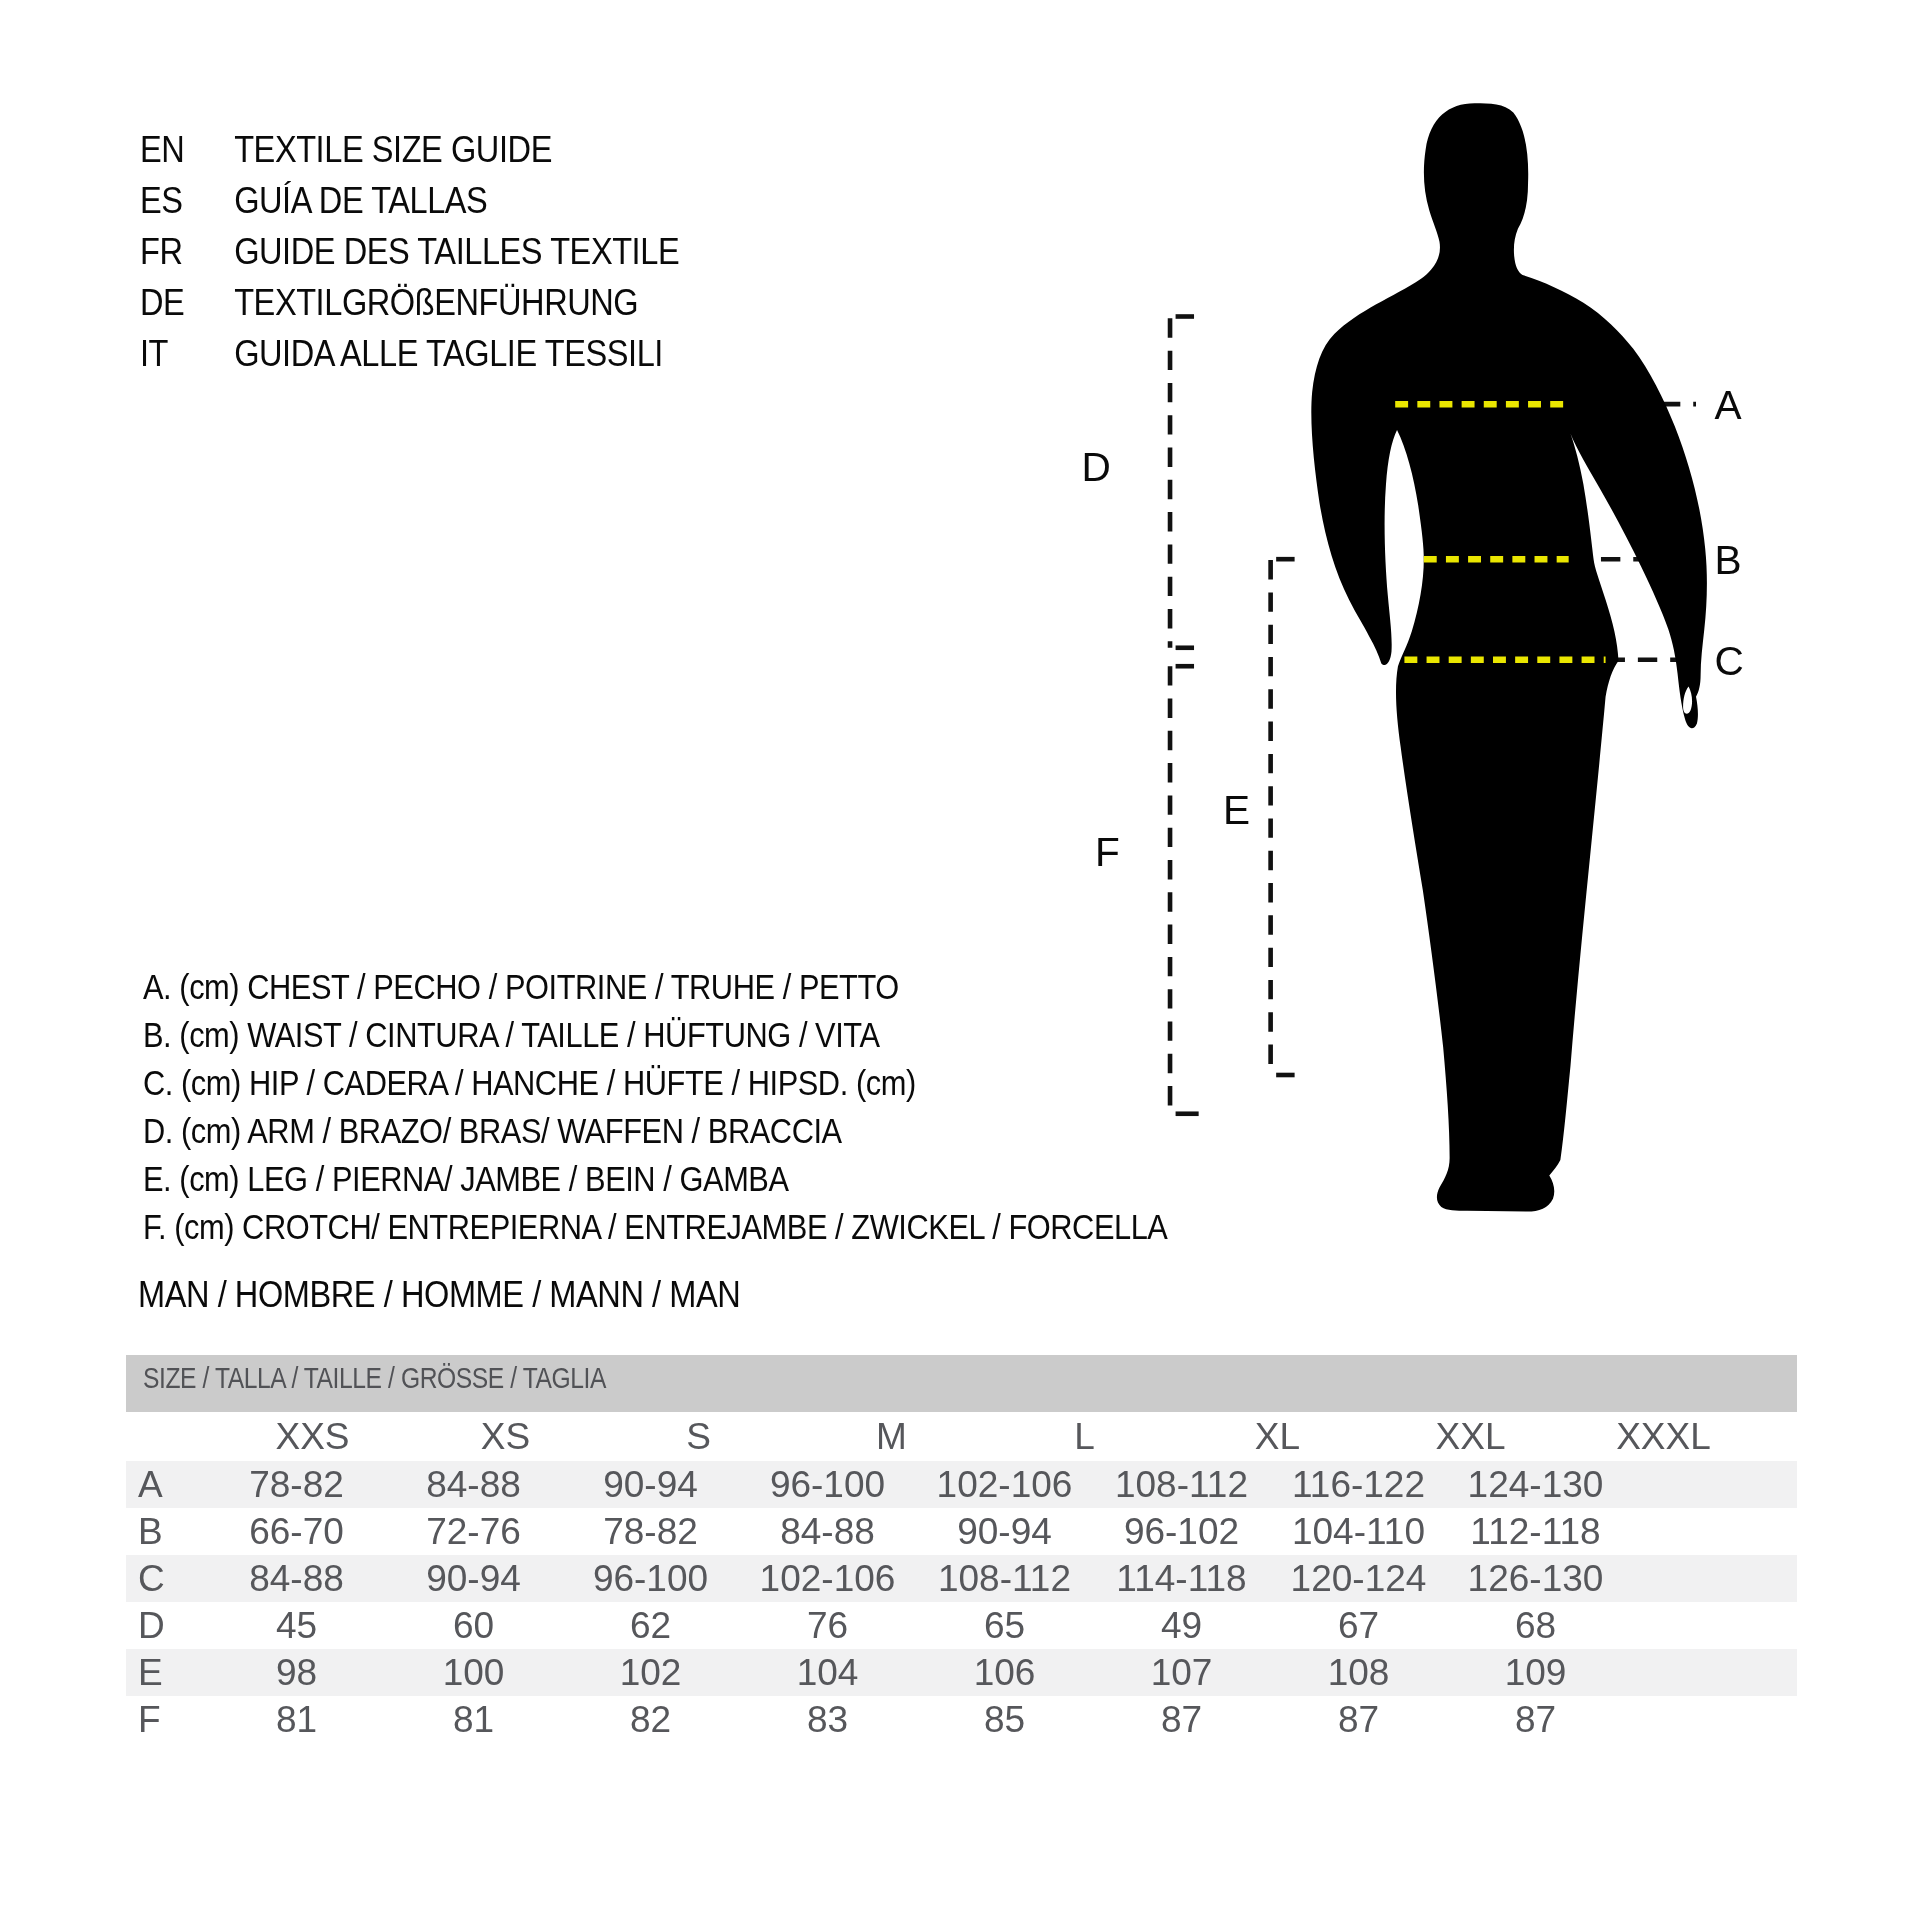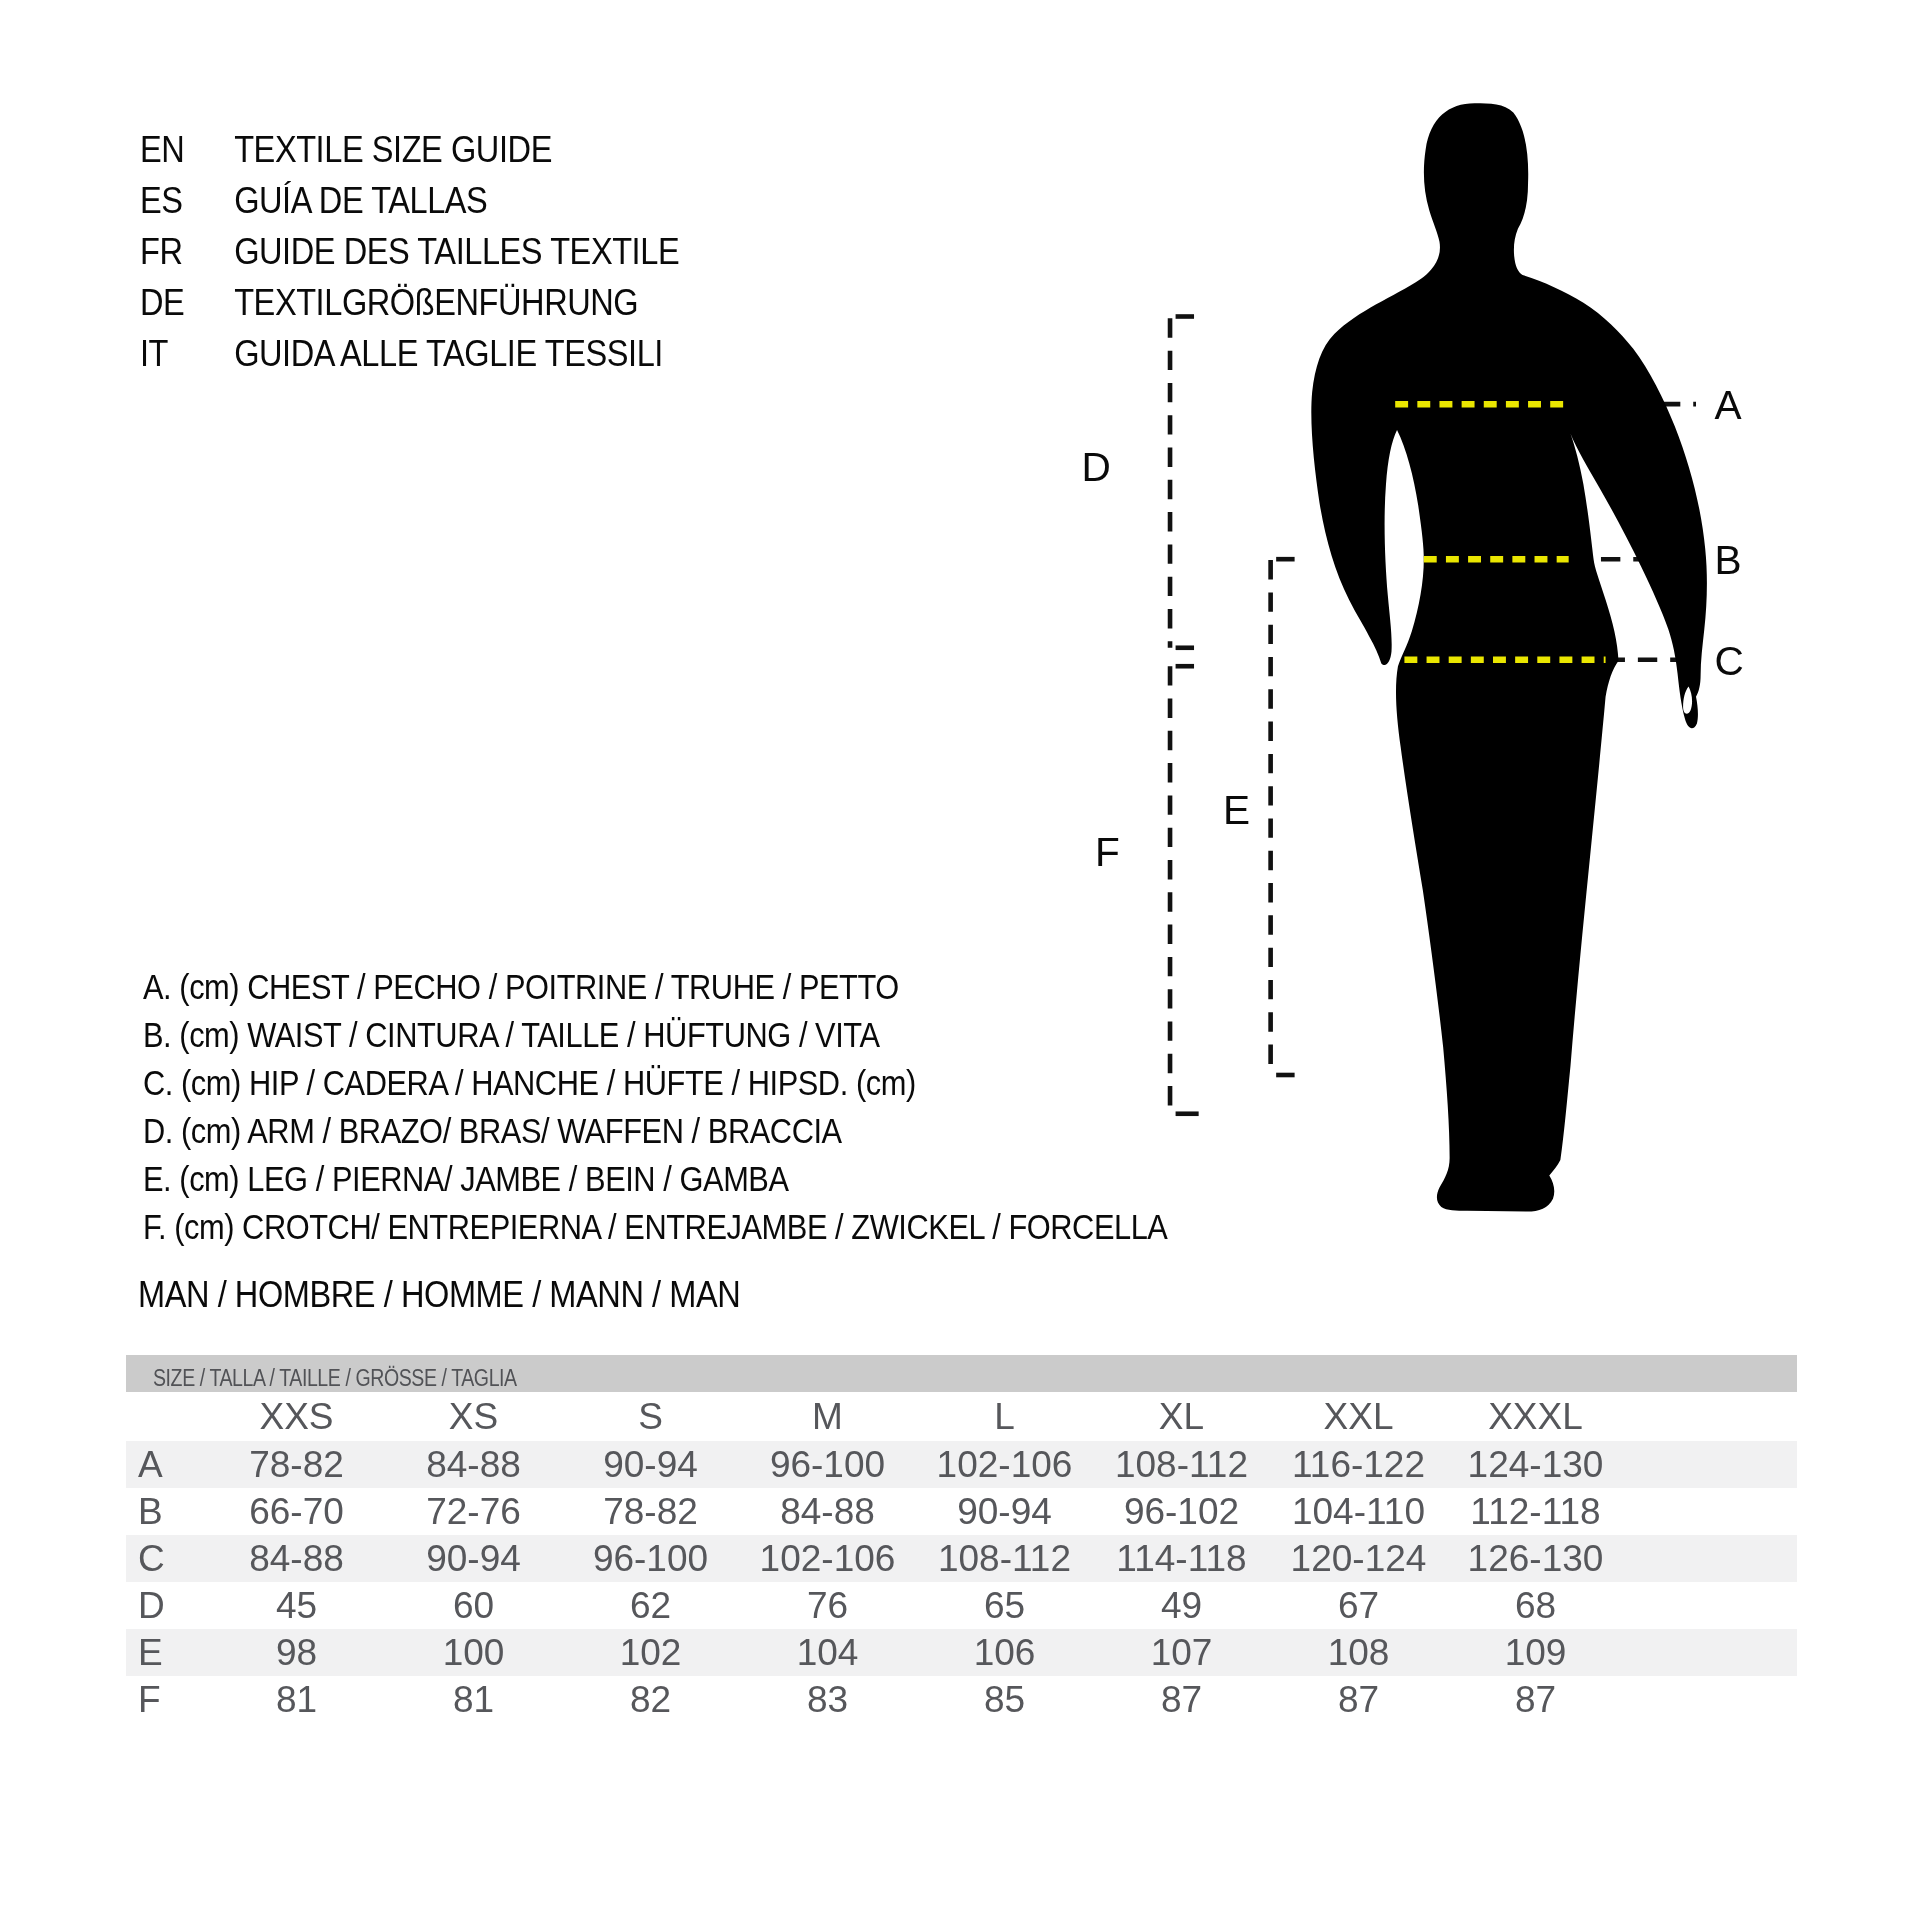--- a/index.html
+++ b/index.html
@@ -24,30 +24,30 @@
   .category-line{position:absolute;left:138px;top:1274px;font-size:37px;line-height:42px;}
 
   .figure-svg{position:absolute;left:0;top:0;width:1923px;height:1923px;}
   .measure-letter{font-family:"Liberation Sans", sans-serif;font-size:44px;fill:#0a0a0a;}
 
   .size-table{
     position:absolute;left:126px;top:1355px;width:1671px;
     font-size:37px;color:#56575b;
   }
   .table-header-bar{
-    height:37px;background:#cbcbcb;line-height:47px;
-    font-size:23px;color:#515256;padding-left:10px;
+    height:57px;background:#cbcbcb;line-height:47px;
+    font-size:29px;color:#515256;
   }
   .table-header-bar .bar-text{display:inline-block;padding-left:20px;transform:scaleX(0.85);transform-origin:0 0;letter-spacing:-0.5px;white-space:nowrap;}
   .trow{
     display:grid;
     grid-template-columns:82px repeat(8,177px) 1fr;
     align-items:center;
   }
-  .trow.sizes{height:49px;}
+  .trow.sizes{height:49px;gap:16px;}
   .trow.data{height:47px;}
   .trow.striped{background:#f1f1f2;}
   .tcell{text-align:center;}
   .tlabel{text-align:left;padding-left:12px;}
 </style>
 </head>
 <body>
 
 <div class="canvas">
 

